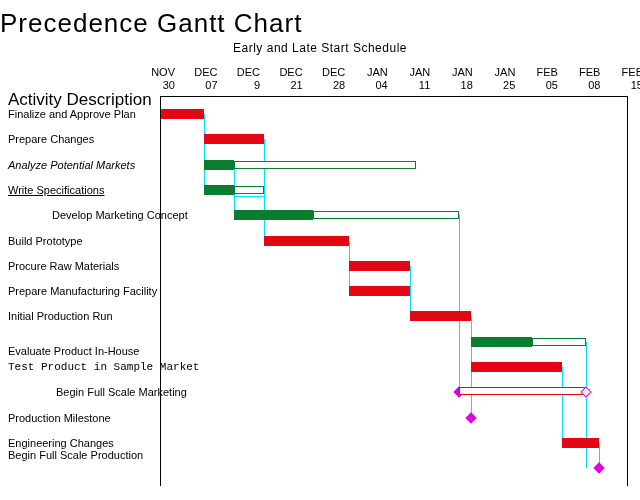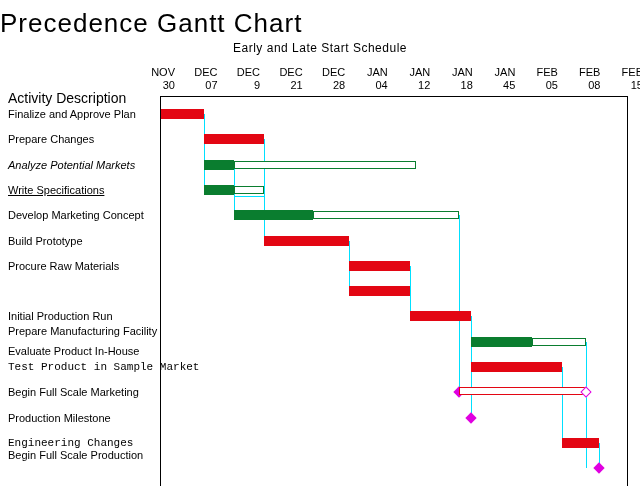--- a/index.html
+++ b/index.html
@@ -1,20 +1,20 @@
 <!DOCTYPE html>
 <html><head>
 <meta charset="utf-8">
 <style>
   * { box-sizing: border-box; margin: 0; padding: 0; }
   body { font-family: Arial, Helvetica, sans-serif; background: #fff; width: 640px; height: 500px; overflow: hidden; }
   .chart { width: 640px; height: 500px; position: relative; }
   .title { text-align: left; font-size: 26px; font-weight: normal; padding-top: 8px; letter-spacing: 1px; }
   .subtitle { text-align: center; font-size: 12px; padding-top: 2px; letter-spacing: 0.5px; }
-  .activity-header { position: absolute; left: 8px; top: 90px; font-size: 14px; }
+  .activity-header { position: absolute; left: 8px; top: 90px; font-size: 17px; }
   .date-labels { position: absolute; top: 66px; height: 30px; }
   .date-col { position: absolute; font-size: 11px; text-align: right; width: 30px; transform: translateX(-15px); line-height: 1.2; }
   .plot { position: absolute; left: 160px; top: 96px; width: 468px; height: 390px; border: 1px solid #000; border-bottom: none; }
   .row-label { position: absolute; left: 8px; font-size: 11px; white-space: nowrap; }
   .bar { position: absolute; height: 10px; }
   .bar.red { background: #e30613; }
   .bar.green { background: #0a7d2f; }
   .bar.outline-green { border: 1px solid #0a7d2f; background: #fff; height: 8px; }
   .bar.outline-red { border: 1px solid #e30613; background: #fff; height: 8px; }
   .conn { position: absolute; background: #00e0ff; }
@@ -28,42 +28,42 @@
   <div class="title">Precedence Gantt Chart</div>
   <div class="subtitle">Early and Late Start Schedule</div>
   <div class="activity-header">Activity Description</div>
   <div class="date-labels" id="date-labels">
       <div class="date-col" style="left: 160px;"><span>NOV</span><br><span>30</span></div>
       <div class="date-col" style="left: 202.545px;"><span>DEC</span><br><span>07</span></div>
       <div class="date-col" style="left: 245.091px;"><span>DEC</span><br><span>9</span></div>
       <div class="date-col" style="left: 287.636px;"><span>DEC</span><br><span>21</span></div>
       <div class="date-col" style="left: 330.182px;"><span>DEC</span><br><span>28</span></div>
       <div class="date-col" style="left: 372.727px;"><span>JAN</span><br><span>04</span></div>
-      <div class="date-col" style="left: 415.273px;"><span>JAN</span><br><span>12</span></div>
+      <div class="date-col" style="left: 415.273px;"><span>JAN</span><br><span>11</span></div>
       <div class="date-col" style="left: 457.818px;"><span>JAN</span><br><span>18</span></div>
-      <div class="date-col" style="left: 500.364px;"><span>JAN</span><br><span>45</span></div>
+      <div class="date-col" style="left: 500.364px;"><span>JAN</span><br><span>25</span></div>
       <div class="date-col" style="left: 542.909px;"><span>FEB</span><br><span>05</span></div>
       <div class="date-col" style="left: 585.455px;"><span>FEB</span><br><span>08</span></div>
       <div class="date-col" style="left: 628px;"><span>FEB</span><br><span>15</span></div>
     </div>
   <div id="row-labels">
       <div class="row-label" style="top: 108px;">Finalize and Approve Plan</div>
       <div class="row-label" style="top: 133.3px;">Prepare Changes</div>
       <div class="row-label" style="top: 158.6px; font-style: italic;">Analyze Potential Markets</div>
       <div class="row-label" style="top: 183.9px; text-decoration: underline;">Write Specifications</div>
-      <div class="row-label" style="top: 209.2px;">Develop Marketing Concept</div>
+      <div class="row-label" style="top: 209.2px; margin-left: 44px;">Develop Marketing Concept</div>
       <div class="row-label" style="top: 234.5px;">Build Prototype</div>
       <div class="row-label" style="top: 259.8px;">Procure Raw Materials</div>
-      <div class="row-label" style="top: 285.1px; margin-top: 40px;">Prepare Manufacturing Facility</div>
+      <div class="row-label" style="top: 285.1px;">Prepare Manufacturing Facility</div>
       <div class="row-label" style="top: 310.4px;">Initial Production Run</div>
       <div class="row-label" style="top: 335.7px; margin-top: 9px;">Evaluate Product In-House</div>
       <div class="row-label" style="top: 361px; font-family: Liberation Mono, monospace;">Test Product in Sample Market</div>
-      <div class="row-label" style="top: 386.3px;">Begin Full Scale Marketing</div>
+      <div class="row-label" style="top: 386.3px; margin-left: 48px;">Begin Full Scale Marketing</div>
       <div class="row-label" style="top: 411.6px;">Production Milestone</div>
-      <div class="row-label" style="top: 436.9px; font-family: Liberation Mono, monospace;">Engineering Changes</div>
+      <div class="row-label" style="top: 436.9px;">Engineering Changes</div>
       <div class="row-label" style="top: 449px;">Begin Full Scale Production</div>
     </div>
   <div class="plot" id="plot">
       <div class="conn" style="left: 42.5455px; top: 17px; width: 1px; height: 75.9px;"></div>
       <div class="conn" style="left: 72.9351px; top: 67.6px; width: 1px; height: 50.6px;"></div>
       <div class="conn" style="left: 103.325px; top: 42.3px; width: 1px; height: 101.2px;"></div>
       <div class="conn" style="left: 188.416px; top: 143.5px; width: 1px; height: 50.6px;"></div>
       <div class="conn" style="left: 249.195px; top: 168.8px; width: 1px; height: 50.6px;"></div>
       <div class="conn" style="left: 309.974px; top: 219.4px; width: 1px; height: 101.2px;"></div>
       <div class="conn" style="left: 297.818px; top: 118.2px; width: 1px; height: 177.1px;"></div>

